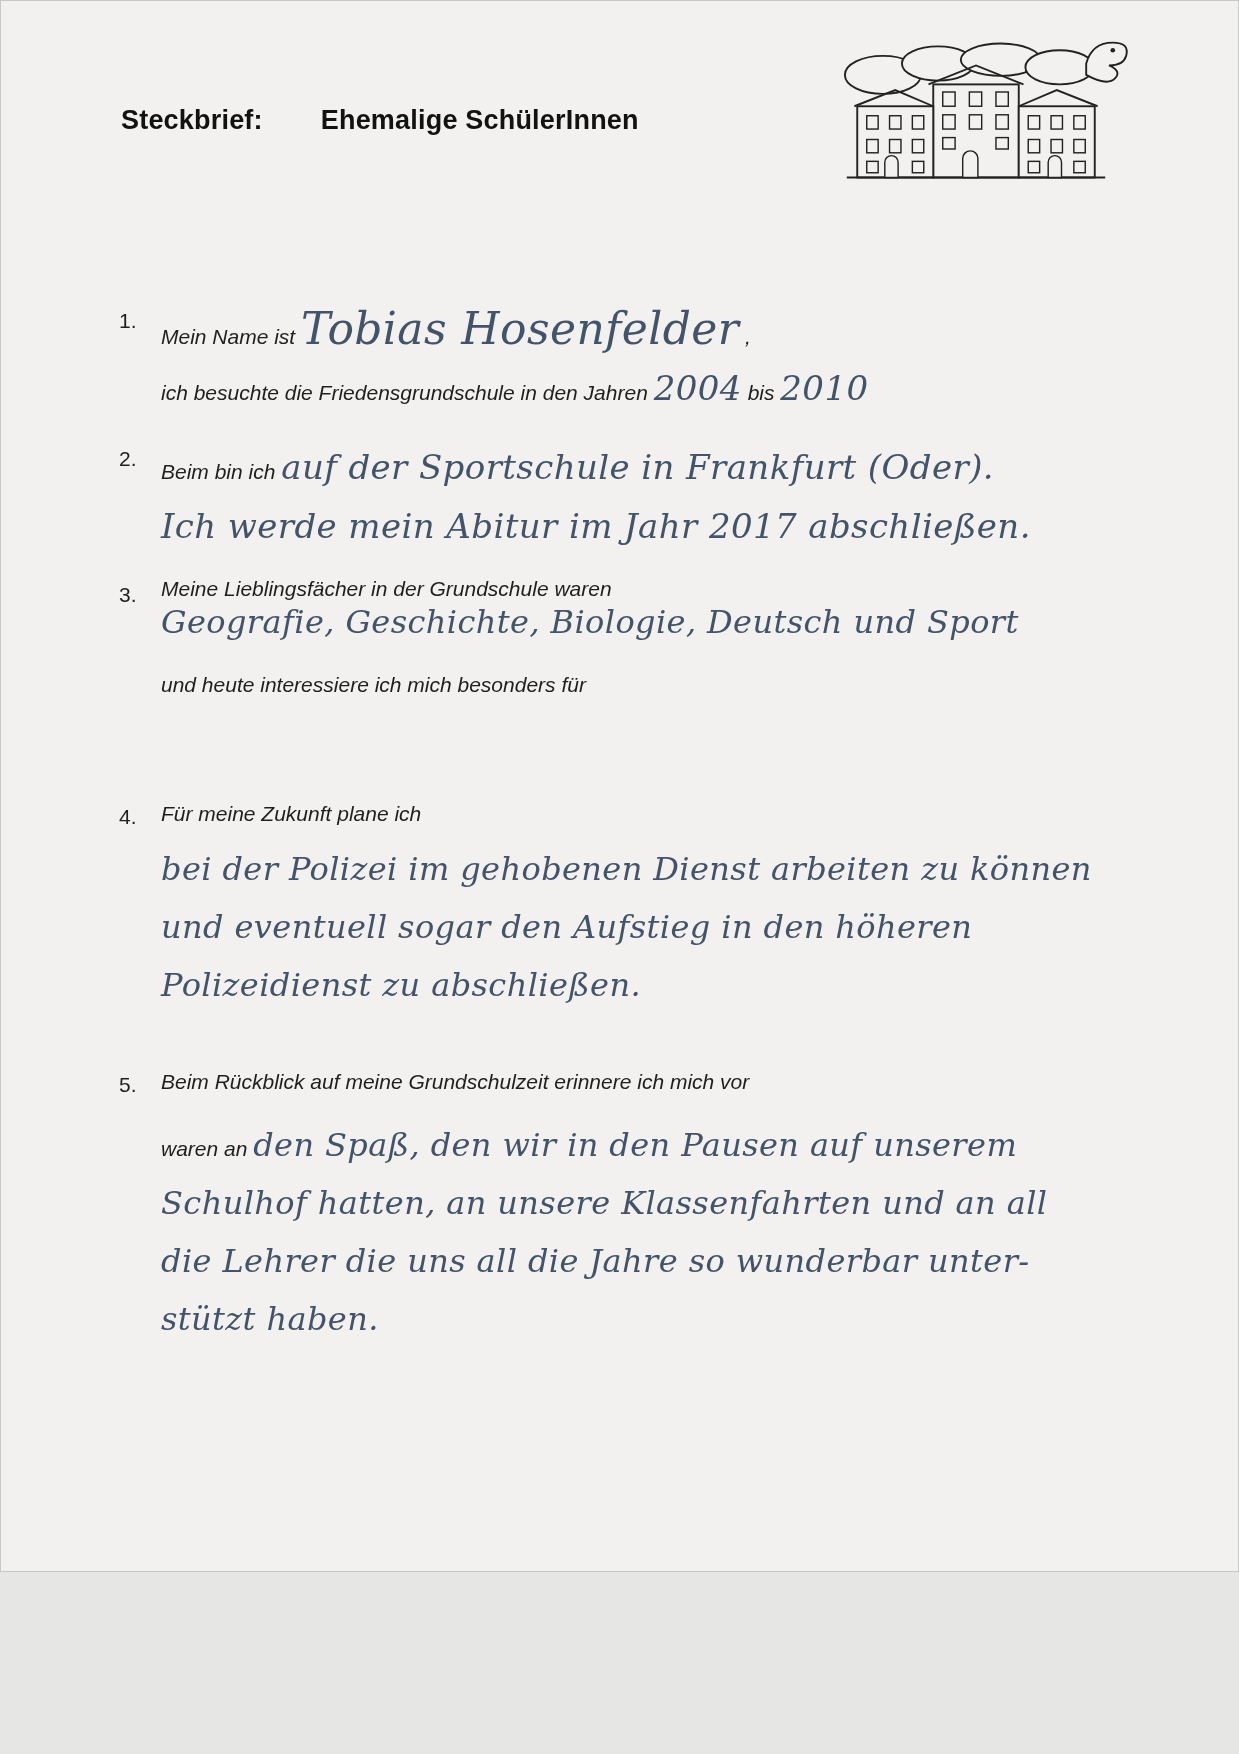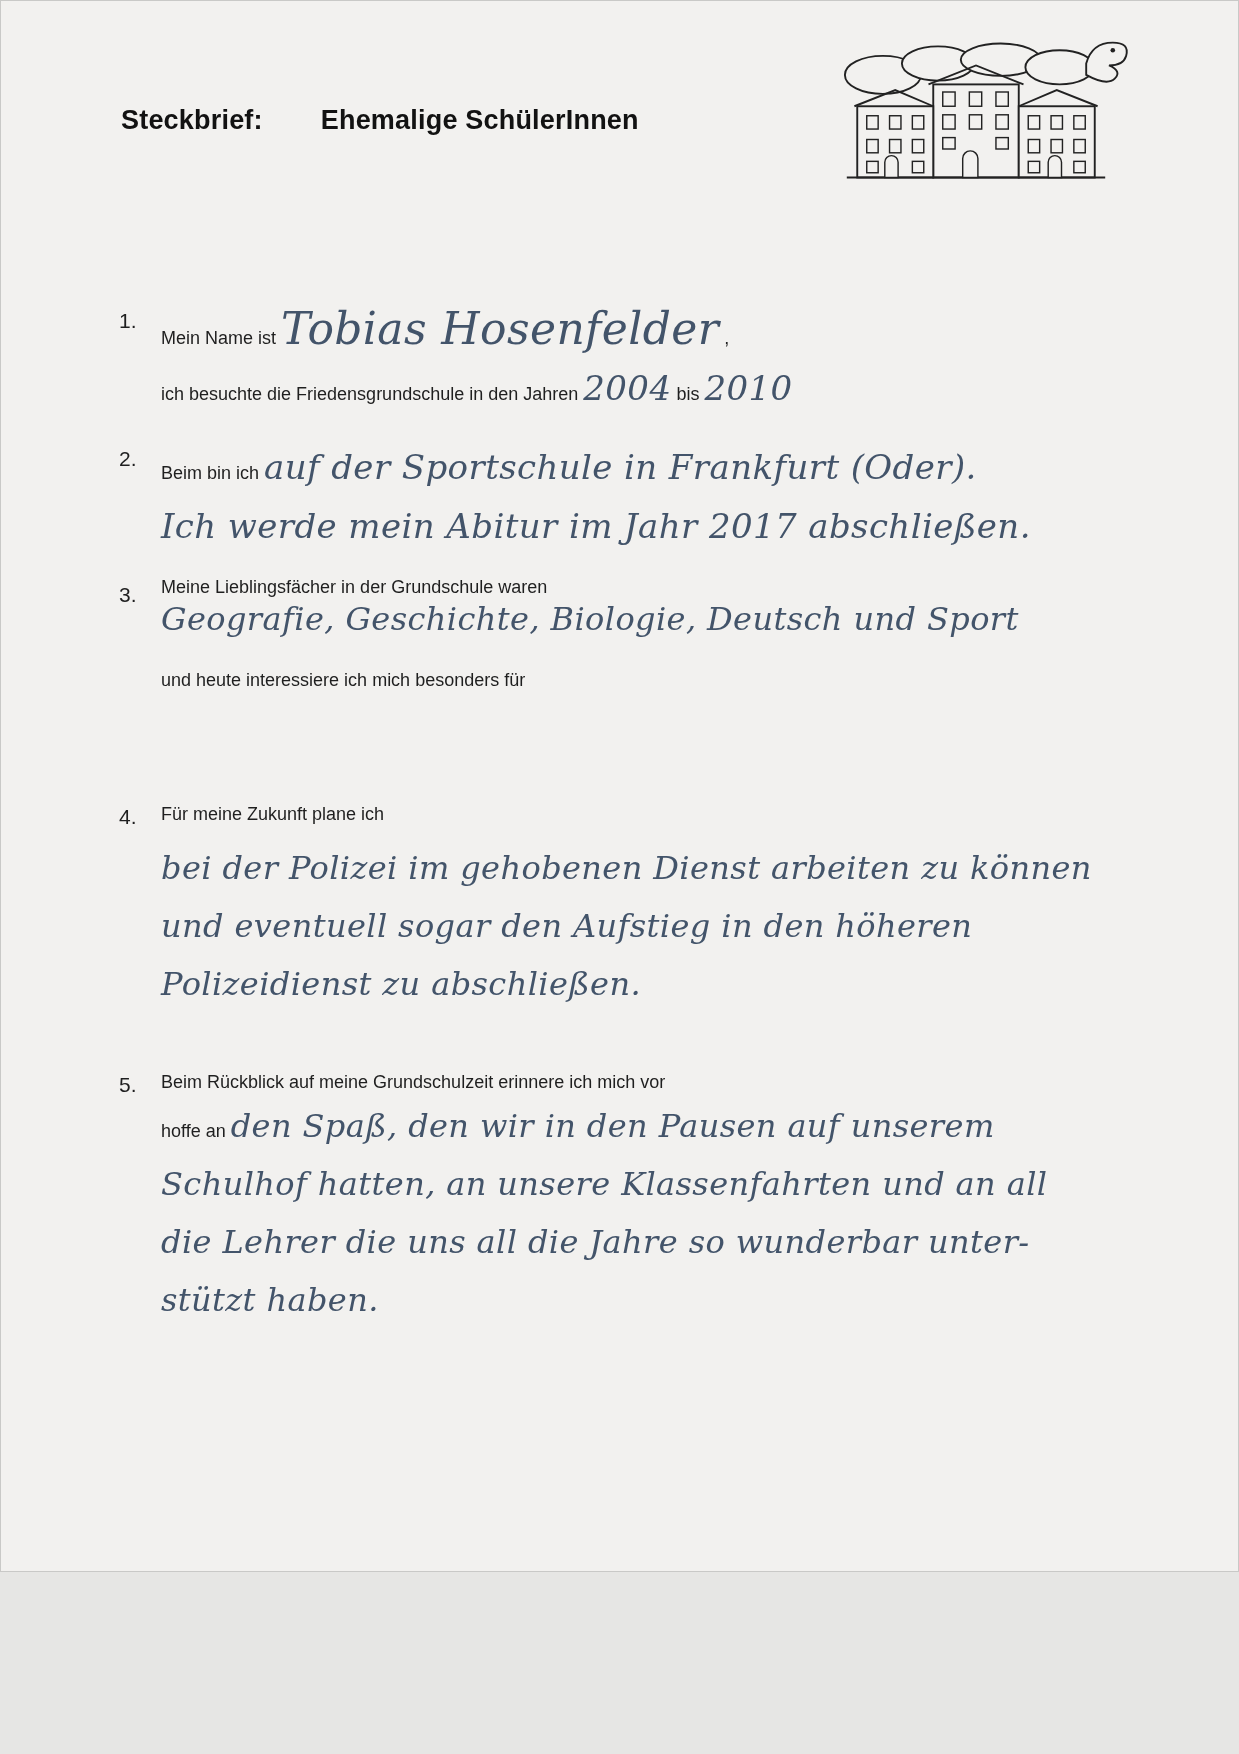--- a/index.html
+++ b/index.html
@@ -26,22 +26,23 @@
     display:flex;align-items:flex-start;
   }
   .num{
     flex:0 0 42px;
     font-size:21px;color:#1f1f1f;
     padding-top:6px;
   }
   .item .content{flex:1;}
   .line{margin:0 0 14px 0;}
   .print{
-    font-size:18px;color:#1f1f1f;
+    font-size:21px;color:#1f1f1f;
     font-family:"Liberation Sans", sans-serif;
+    font-style:italic;
   }
   .hand{
     font-family:"DejaVu Serif", serif;
     font-style:italic;
     color:#43546a;
     font-size:32px;
     letter-spacing:.4px;
   }
   .hand.xl{font-size:44px;}
   .hand.lg{font-size:34px;}
@@ -151,22 +152,22 @@
       <div class="line" style="line-height:30px;margin-bottom:12px"><span class="print">Für meine Zukunft plane ich</span></div>
       <div class="line"><span class="hand">bei der Polizei im gehobenen Dienst arbeiten zu können</span></div>
       <div class="line"><span class="hand">und eventuell sogar den Aufstieg in den höheren</span></div>
       <div class="line"><span class="hand">Polizeidienst zu abschließen.</span></div>
     </div>
   </div>
 
   <div class="item" style="top:1066px">
     <span class="num">5.</span>
     <div class="content handblock">
-      <div class="line" style="line-height:30px;margin-bottom:2px"><span class="print">Beim Rückblick auf meine Grundschulzeit erinnere ich mich vor</span></div>
-      <div class="line"><span class="print">hoffe an </span><span class="hand">den Spaß, den wir in den Pausen auf unserem</span></div>
+      <div class="line" style="line-height:30px;margin-bottom:20px"><span class="print">Beim Rückblick auf meine Grundschulzeit erinnere ich mich vor</span></div>
+      <div class="line"><span class="print">waren an </span><span class="hand">den Spaß, den wir in den Pausen auf unserem</span></div>
       <div class="line"><span class="hand">Schulhof hatten, an unsere Klassenfahrten und an all</span></div>
       <div class="line"><span class="hand">die Lehrer die uns all die Jahre so wunderbar unter-</span></div>
       <div class="line"><span class="hand">stützt haben.</span></div>
     </div>
   </div>
 
   <div class="watermark">Bildq</div>
 
 </div>
 

